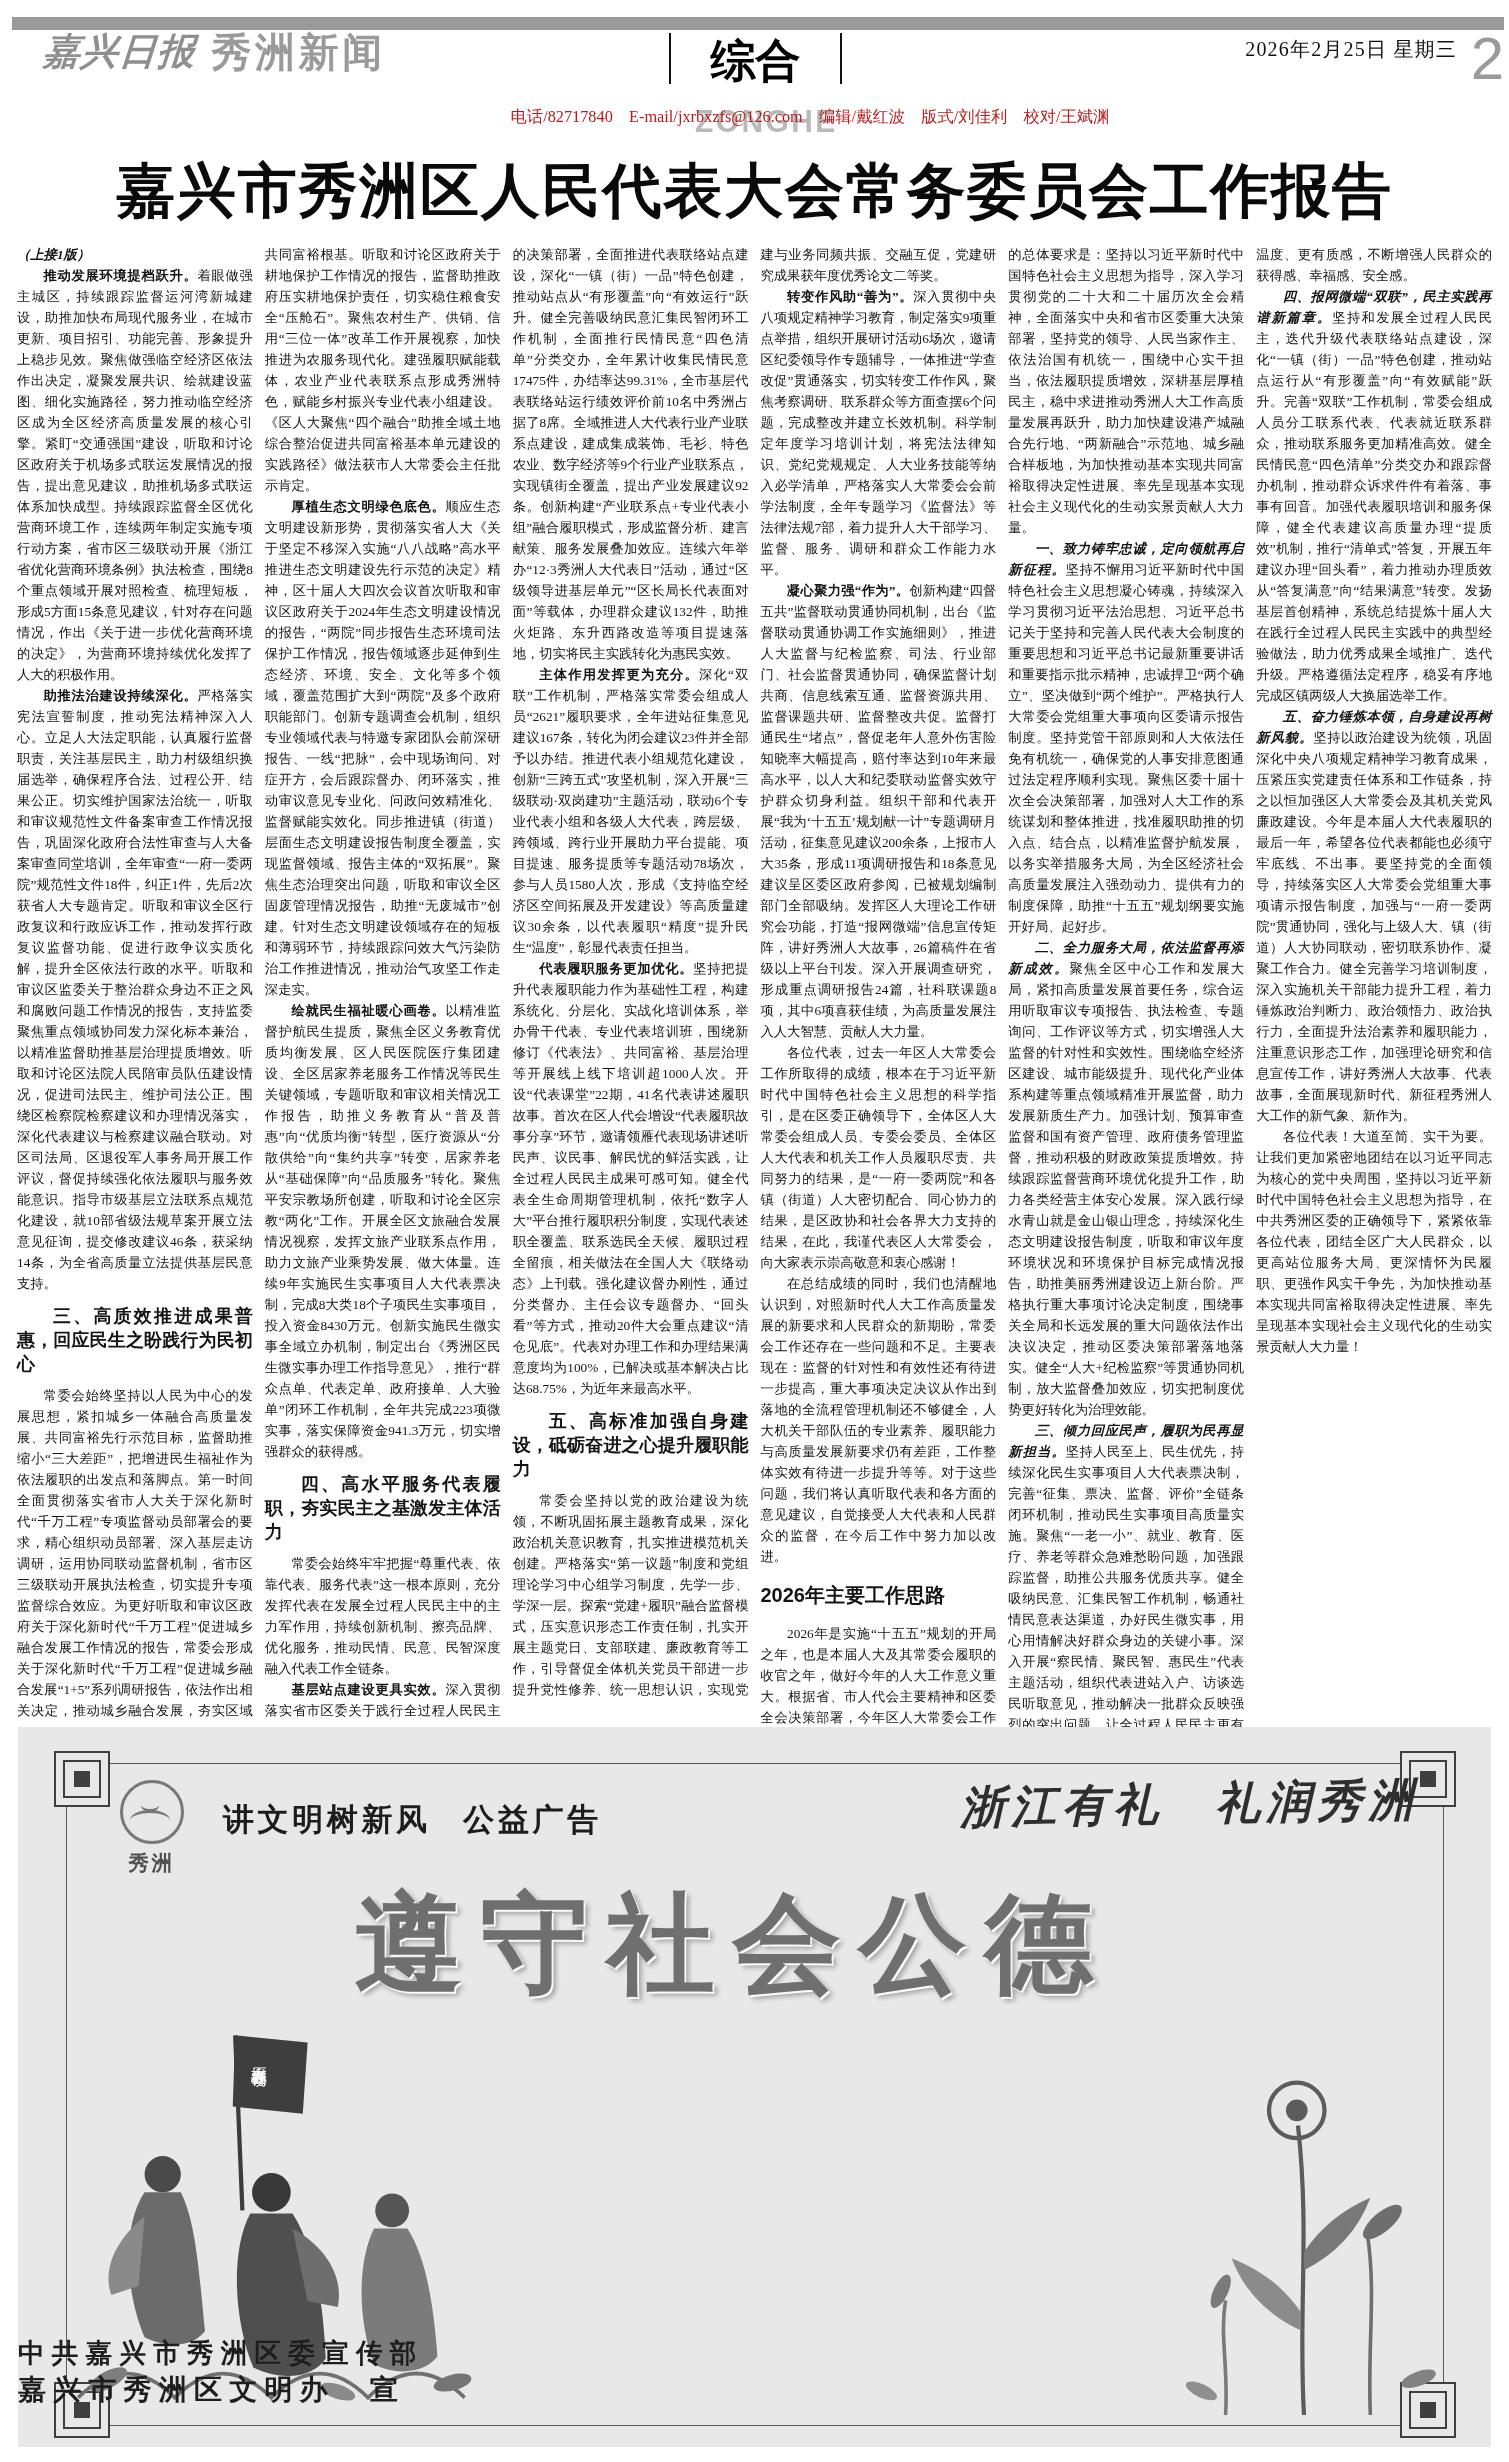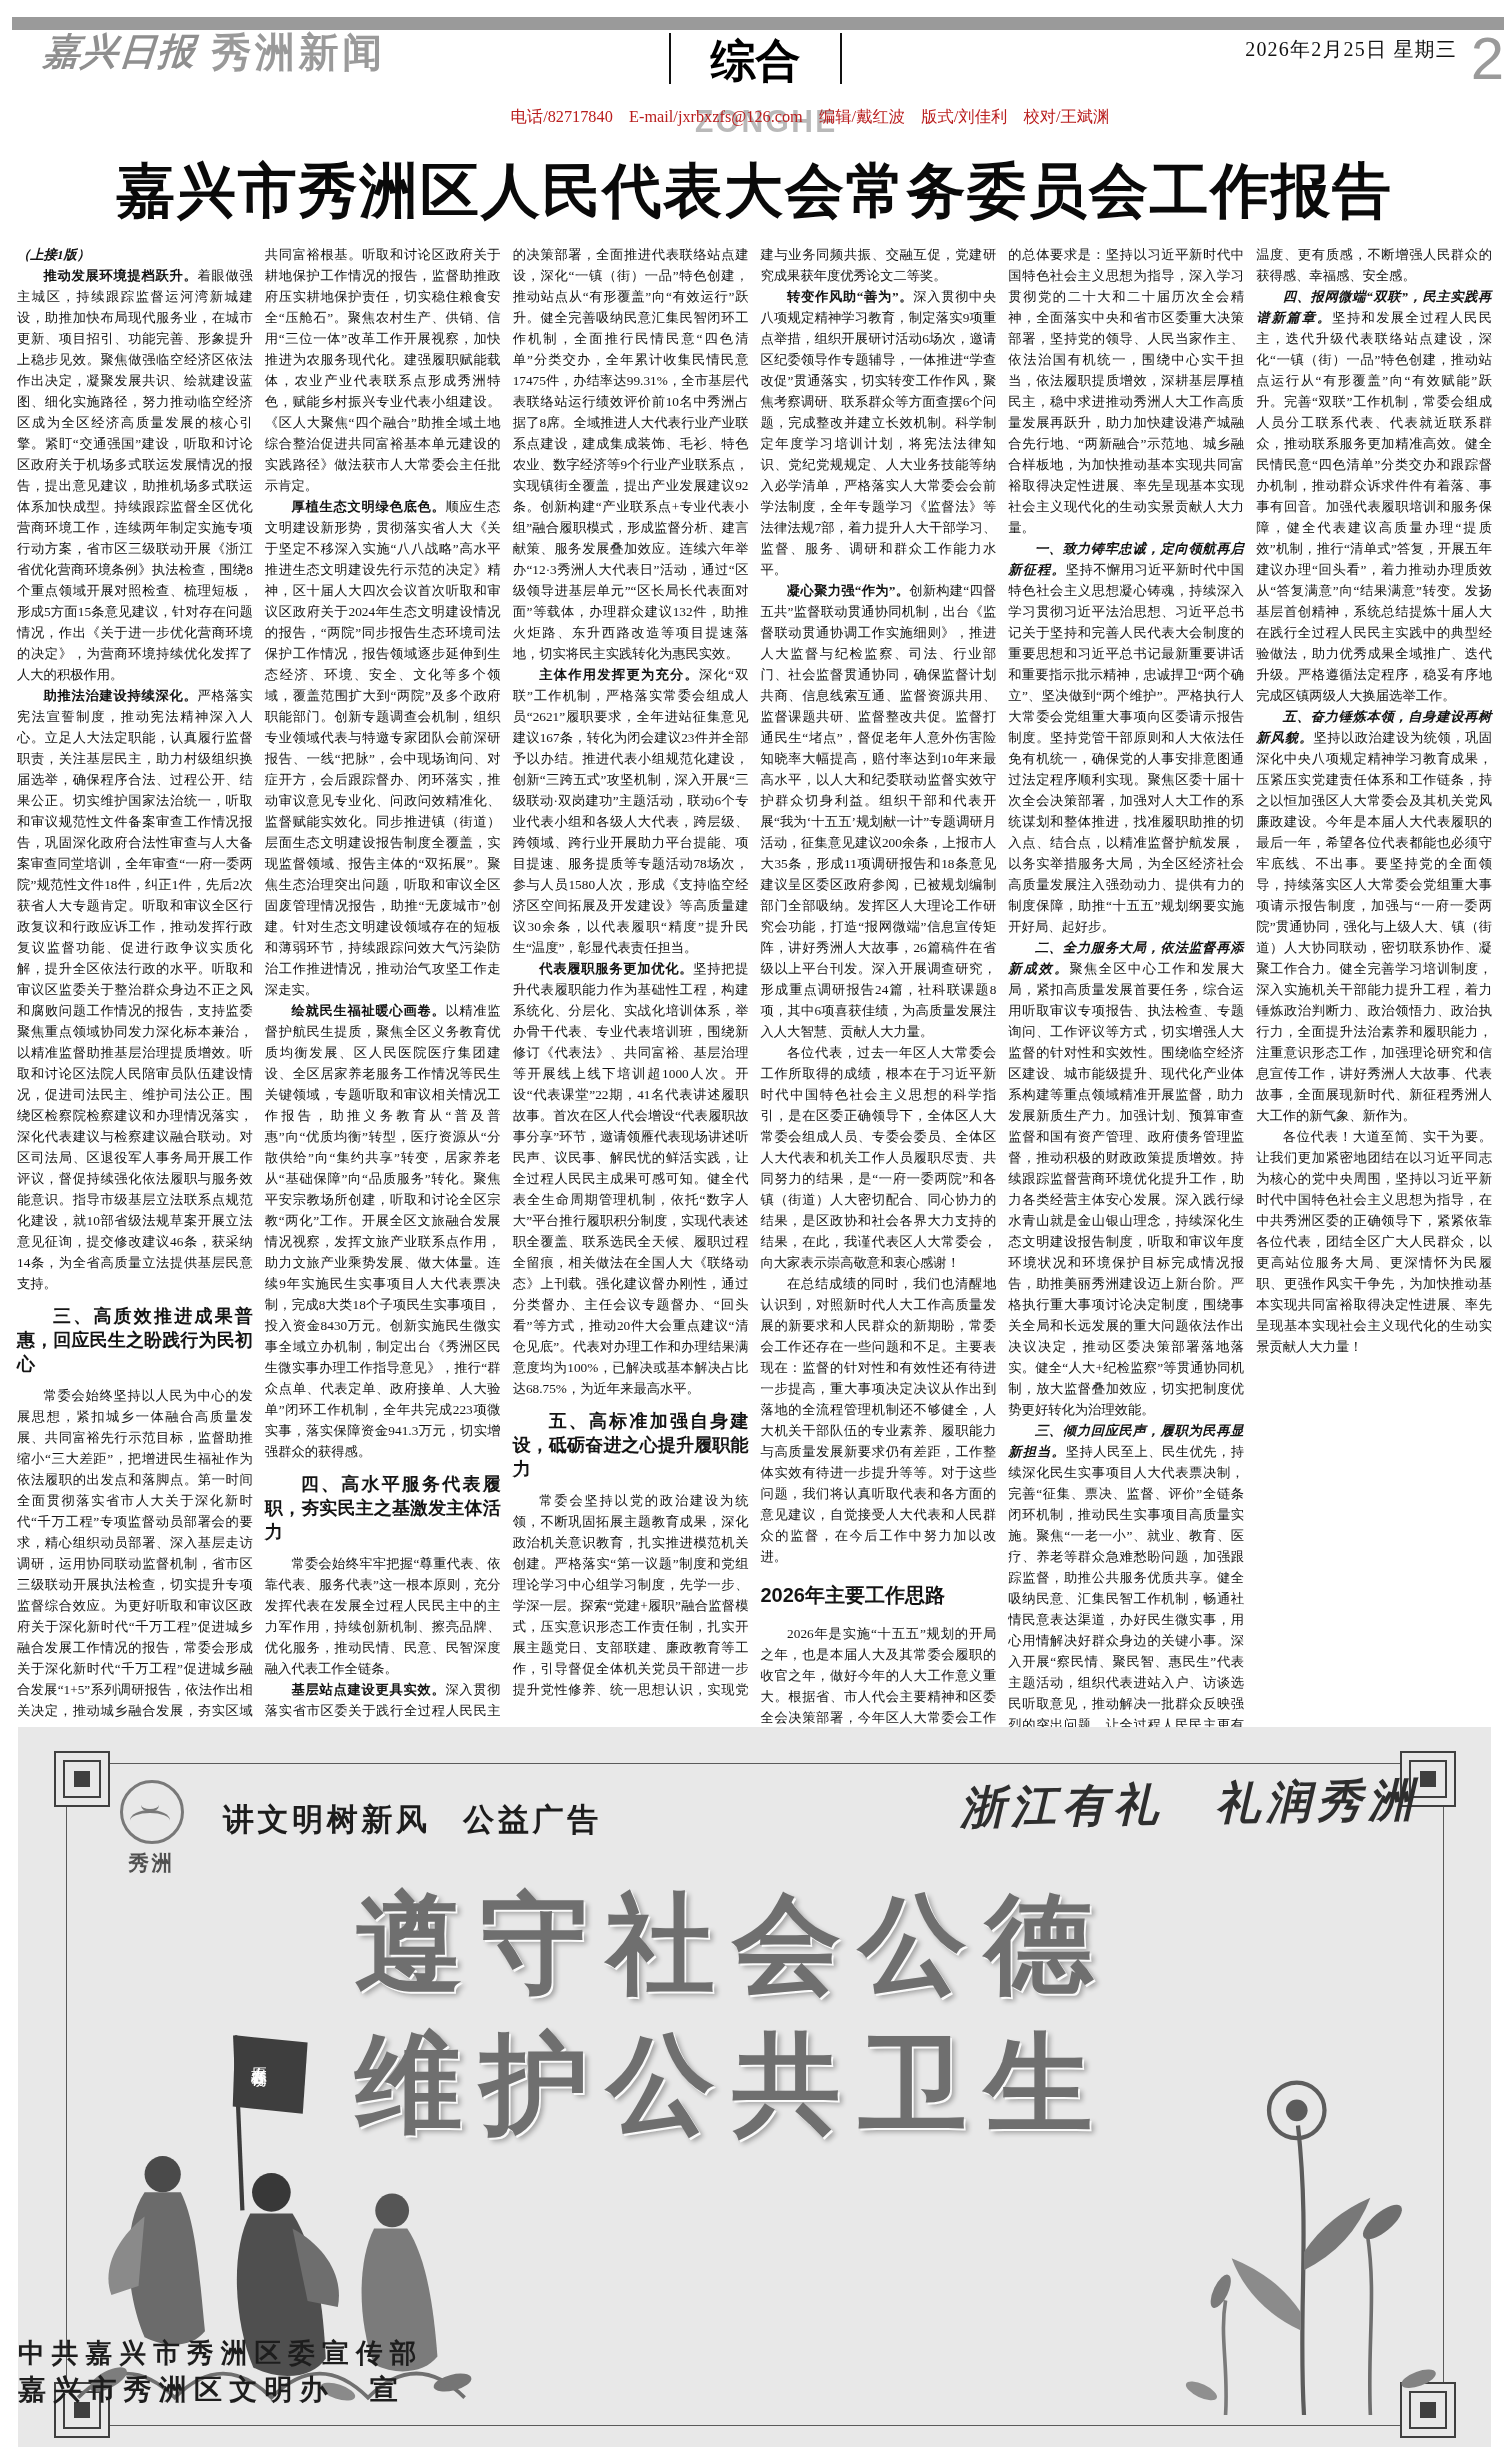--- a/index.html
+++ b/index.html
@@ -133,21 +133,20 @@
     </div>
 
     <div class="ad-head">
       <span>讲文明树新风</span>
       <span style="margin-left:20.5px;">公益广告</span>
     </div>
 
     <div class="ad-right">浙江有礼　礼润秀洲</div>
 
     <div class="big-slogan big1">遵守社会公德</div>
-    <div class="big-slogan big2">维护公共卫生</div>
 
     <svg class="ill" style="left:36px;top:284px;" width="471" height="411" viewBox="0 0 780 680">
       <line x1="300" y1="40" x2="312" y2="330" stroke="#3c3c3c" stroke-width="7"></line>
       <path d="M300 40 L420 52 L412 170 L296 158 Z" fill="#3e3e3e"></path>
       <text x="340" y="70" font-size="26" fill="#ffffff" writing-mode="tb" letter-spacing="2" font-family="Liberation Sans, sans-serif">志愿者在行动</text>
 
       <circle cx="180" cy="270" r="30" fill="#4a4a4a"></circle>
       <path d="M150 300 C110 360 120 470 150 540 C190 560 230 555 250 530 C240 430 235 350 210 300 Z" fill="#6b6b6b"></path>
       <path d="M150 340 C100 380 80 430 95 470 L140 455" fill="#8a8a8a"></path>
 

